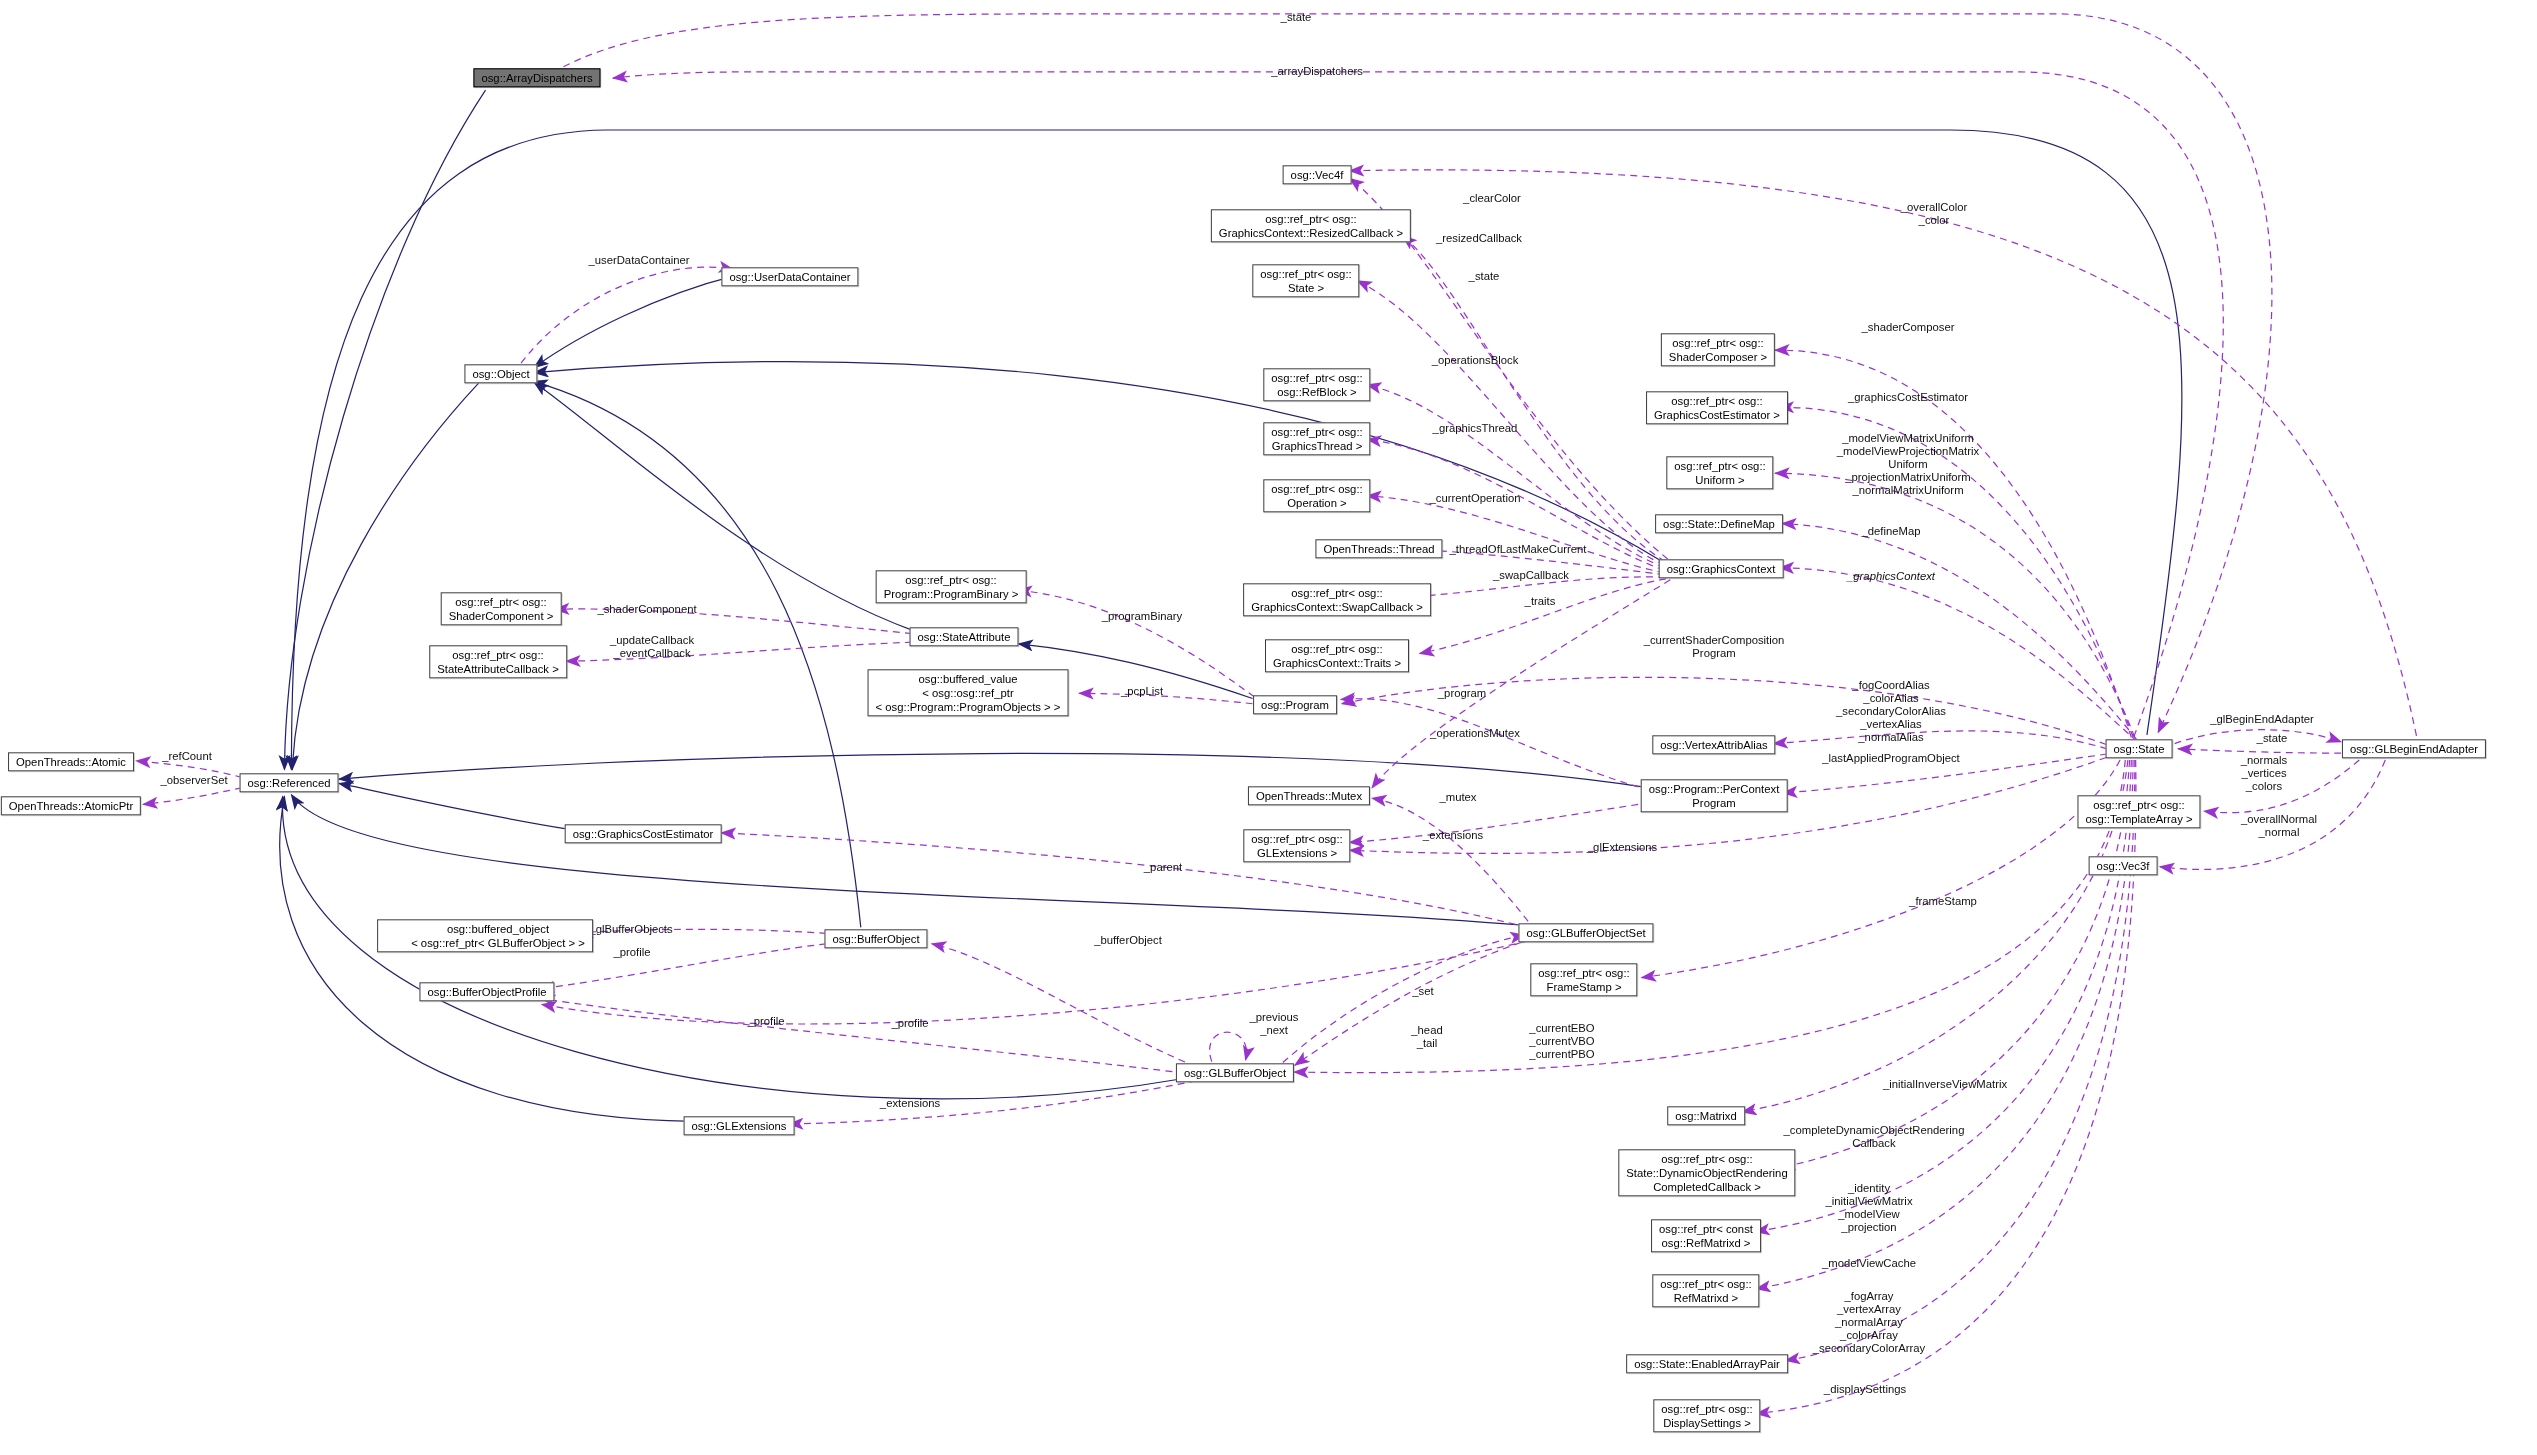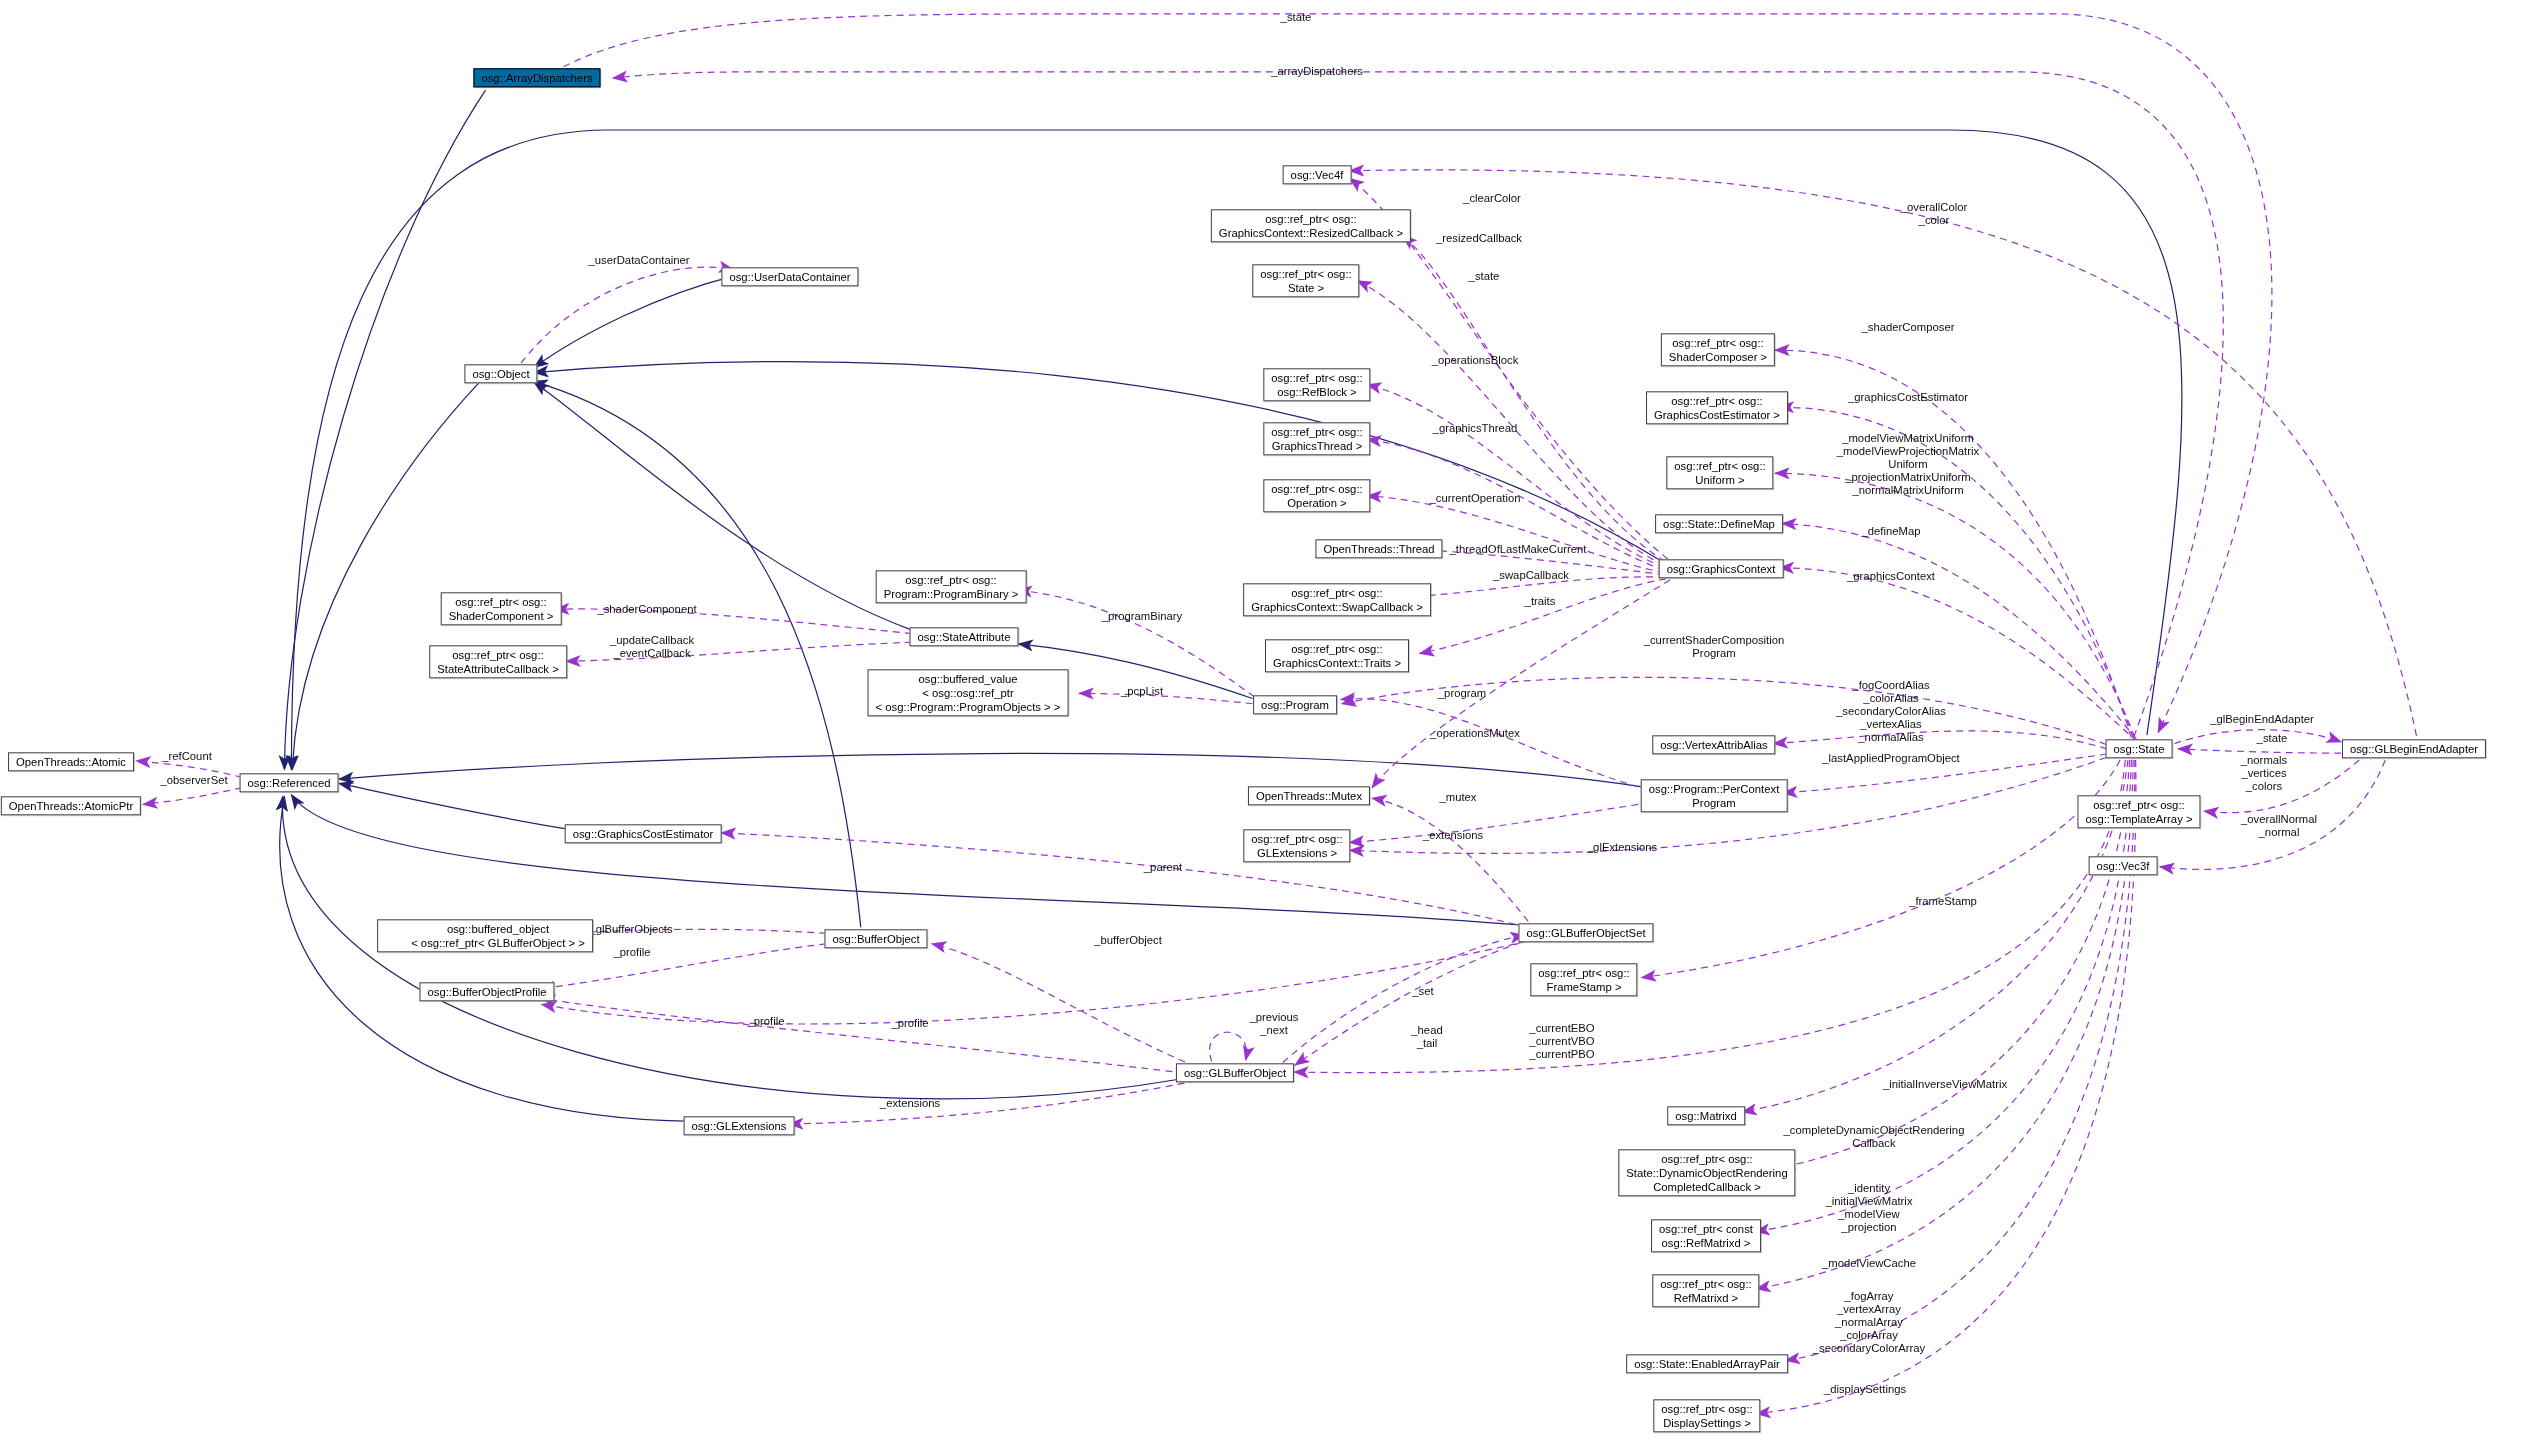--- a/index.html
+++ b/index.html
@@ -4,21 +4,21 @@
 <style>
   html,body{margin:0;padding:0;background:#ffffff;}
   #stage{position:relative;overflow:hidden;background:#ffffff;
          font-family:"Liberation Sans","DejaVu Sans",sans-serif;}
   #edge-layer{position:absolute;left:0;top:0;}
   .node{position:absolute;transform:translate(-50%,-50%);
         background:#ffffff;border:0.9px solid #3c3c3c;
         padding:1.7px 7px;text-align:center;white-space:nowrap;
         font-size:11.3px;line-height:14px;color:#000;
         box-shadow:0.9px 0.9px 0 rgba(0,0,0,0.18);}
-  .node.main{background:#0369a1;border:1.7px solid #000;}
+  .node.main{background:#737373;border:1.7px solid #000;}
   .edge-label{position:absolute;transform:translateX(-50%);
         text-align:center;white-space:nowrap;color:#101010;
         font-size:11.3px;line-height:13px;}
   path.use{fill:none;stroke-width:1.4;stroke-dasharray:8 6;}
   path.inherit{fill:none;stroke-width:1.4;}
 </style>
 </head>
 <body>
 
 <div id="stage" style="width: 2538px; height: 1456px;">
@@ -161,21 +161,21 @@
     <div class="edge-label" style="left: 1908px; top: 432px;">
       <div>_modelViewMatrixUniform</div>
       <div>_modelViewProjectionMatrix</div>
       <div>Uniform</div>
       <div>_projectionMatrixUniform</div>
       <div>_normalMatrixUniform</div>
     </div>
     <div class="edge-label" style="left: 1891px; top: 525px;">
       <div>_defineMap</div>
     </div>
-    <div class="edge-label" style="left: 1891px; top: 570px;">
+    <div class="edge-label" style="left: 1891px; top: 570px; font-style: italic;">
       <div>_graphicsContext</div>
     </div>
     <div class="edge-label" style="left: 1714px; top: 634px;">
       <div>_currentShaderComposition</div>
       <div>Program</div>
     </div>
     <div class="edge-label" style="left: 1891px; top: 679px;">
       <div>_fogCoordAlias</div>
       <div>_colorAlias</div>
       <div>_secondaryColorAlias</div>

